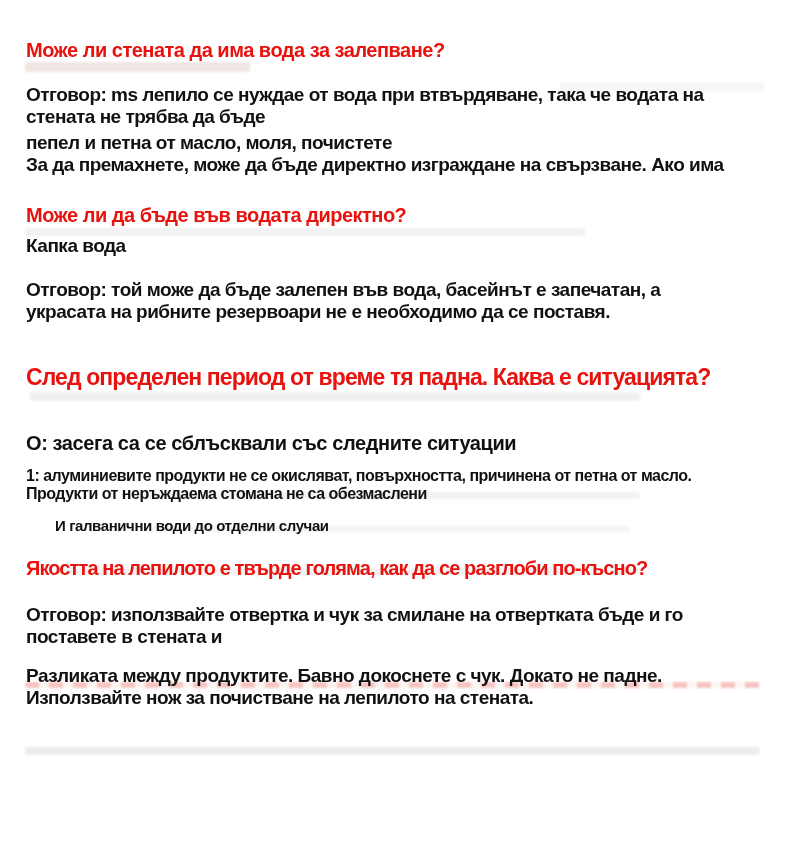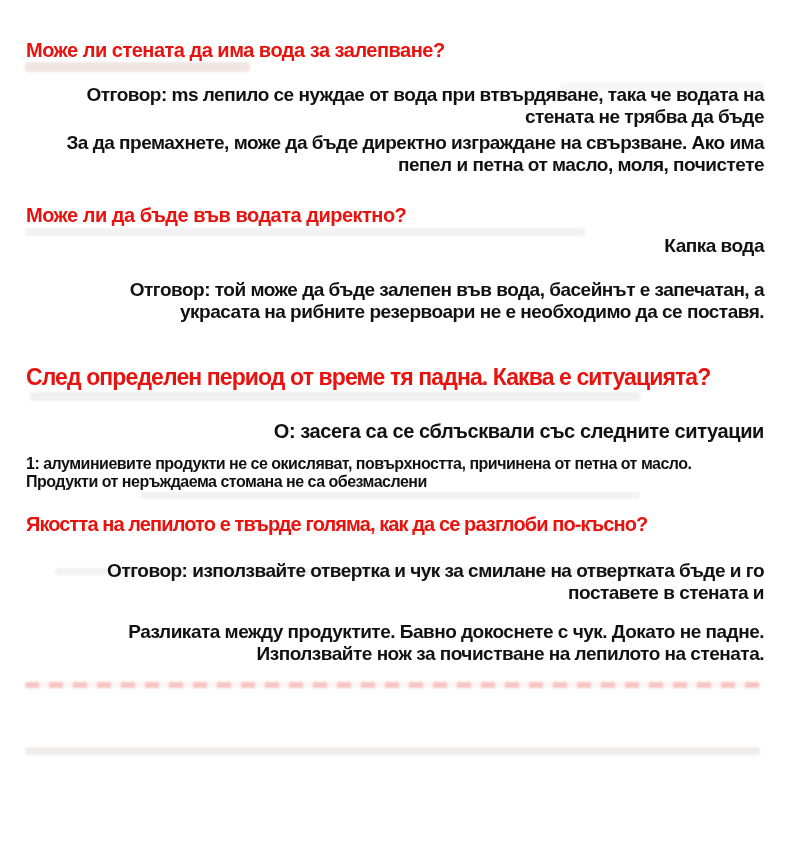--- a/index.html
+++ b/index.html
@@ -39,21 +39,20 @@
   .q.condensed {
     letter-spacing: -0.9px;
   }
 
   
   .ans {
     margin: 0;
     font-size: 19px;
     line-height: 22px;
     letter-spacing: -0.5px;
-    text-align: right;
   }
   .intro {
     font-size: 20px;
     line-height: 24px;
     letter-spacing: -0.4px;
   }
 
   
   .item {
     margin: 0;
@@ -73,21 +72,21 @@
     letter-spacing: -0.4px;
   }
 
   
   .mt-a1  { margin-top: 22px; }
   .mt-a1b { margin-top: 4px;  }
   .mt-q2  { margin-top: 27px; }
   .mt-a2  { margin-top: 22px; }
   .mt-a2b { margin-top: 8px;  }
   .mt-q3  { margin-top: 40px; }
-  .mt-in3 { margin-top: 28px; }
+  .mt-in3 { margin-top: 40px; }
   .mt-i1  { margin-top: 12px; }
   .mt-i1b { margin-top: 14px; }
   .mt-i2  { margin-top: 26px; }
   .mt-i3  { margin-top: 17px; }
   .mt-q4  { margin-top: 21px; }
   .mt-a4  { margin-top: 24px; }
   .mt-a4b { margin-top: 17px; }
 
   
   .artifact {
@@ -126,22 +125,22 @@
 
   <main class="content">
 
     <h2 class="q">Може ли стената да има вода за залепване?</h2>
 
     <div class="ans mt-a1">
       <div class="line">Отговор: ms лепило се нуждае от вода при втвърдяване, така че водата на</div>
       <div class="line">стената не трябва да бъде</div>
     </div>
     <div class="ans mt-a1b">
+      <div class="line">пепел и петна от масло, моля, почистете</div>
       <div class="line">За да премахнете, може да бъде директно изграждане на свързване. Ако има</div>
-      <div class="line">пепел и петна от масло, моля, почистете</div>
     </div>
 
     <h2 class="q mt-q2">Може ли да бъде във водата директно?</h2>
 
     <div class="ans mt-a2b">
       <div class="line">Капка вода</div>
     </div>
     <div class="ans mt-a2">
       <div class="line">Отговор: той може да бъде залепен във вода, басейнът е запечатан, а</div>
       <div class="line">украсата на рибните резервоари не е необходимо да се поставя.</div>
@@ -150,20 +149,23 @@
     <h2 class="q large mt-q3">След определен период от време тя падна. Каква е ситуацията?</h2>
 
     <div class="ans intro mt-in3">
       <div class="line">О: засега са се сблъсквали със следните ситуации</div>
     </div>
 
     <div class="item mt-i1">
       <div class="line">1: алуминиевите продукти не се окисляват, повърхността, причинена от петна от масло.</div>
       <div class="line">Продукти от неръждаема стомана не са обезмаслени</div>
     </div>
+    <div class="item item-sub mt-i1b">
+      <div class="line">И галванични води до отделни случаи</div>
+    </div>
 
     <h2 class="q condensed mt-q4">Якостта на лепилото е твърде голяма, как да се разглоби по-късно?</h2>
 
     <div class="ans mt-a4">
       <div class="line">Отговор: използвайте отвертка и чук за смилане на отвертката бъде и го</div>
       <div class="line">поставете в стената и</div>
     </div>
     <div class="ans mt-a4b">
       <div class="line">Разликата между продуктите. Бавно докоснете с чук. Докато не падне.</div>
       <div class="line">Използвайте нож за почистване на лепилото на стената.</div>

